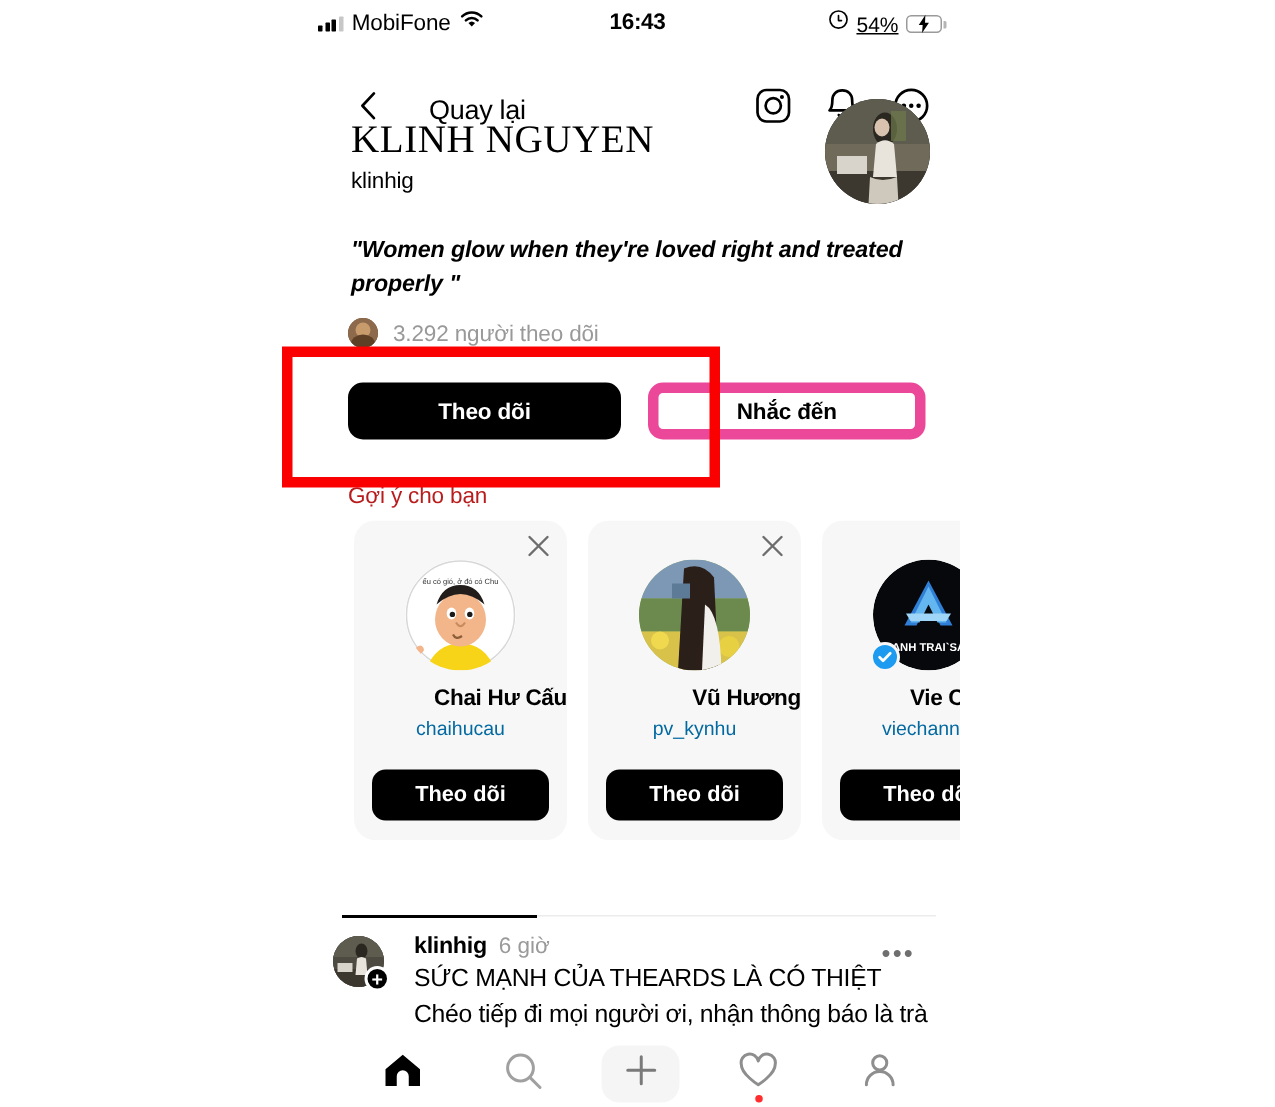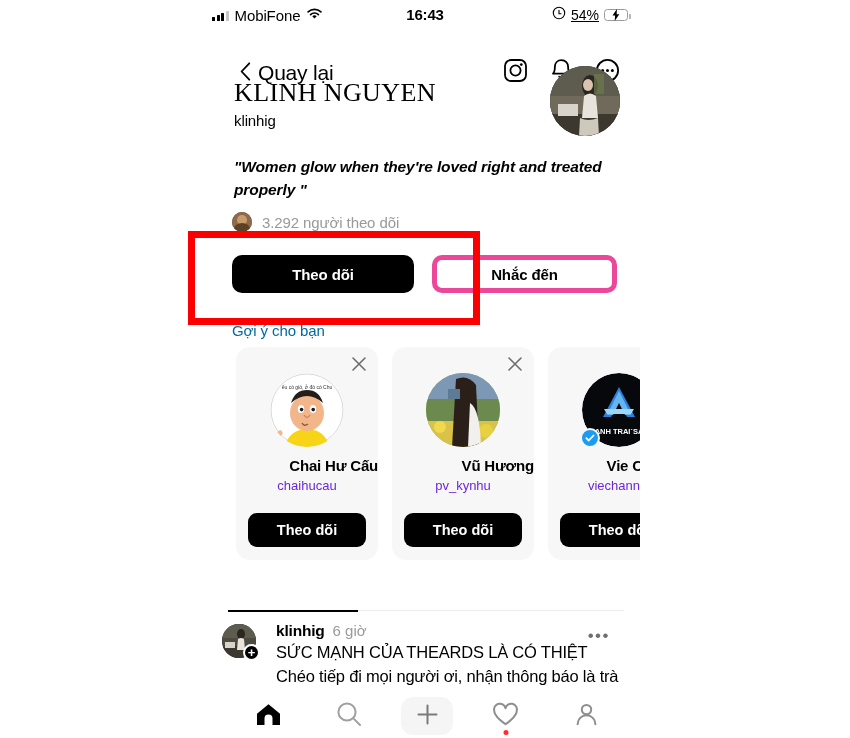--- a/index.html
+++ b/index.html
@@ -23,21 +23,21 @@
   .battshell { position:relative; width:24px; height:12px; border:1.3px solid #9a9a9a;
                border-radius:3.5px; padding:1px; }
   .battshell::after { content:""; position:absolute; right:-3.5px; top:3.5px; width:2px; height:5px;
                       background:#b5b5b5; border-radius:0 1px 1px 0; }
   .battfill { width:100%; height:100%; background:#2fd158; border-radius:2px; }
   .boltmark { position:absolute; left:50%; top:50%; transform:translate(-50%,-50%); }
 
   
   .navbar { position:absolute; left:0; top:30px; width:850px; height:40px; }
   .nav-back { position:absolute; left:240px; top:31px; display:flex; align-items:center; gap:7px; cursor:pointer; }
-  .nav-back-label { font-size:21px; font-weight:400; letter-spacing:-.2px; }
+  .nav-back-label { font-size:18px; font-weight:400; letter-spacing:-.2px;margin-left:28px; }
   .nav-icons { position:absolute; right:230px; top:28px; display:flex; align-items:center; gap:22px; }
 
   
   .profile { position:absolute; left:234px; top:78px; width:390px; }
   .p-name { font-family:"Liberation Serif", serif; font-size:26px; font-weight:400;
             letter-spacing:.4px; line-height:1.12; }
   .p-handle { font-size:15px; color:#000; margin-top:5px; letter-spacing:-.1px; }
   .p-avatar { position:absolute; left:550px; top:66px; width:70px; height:70px; border-radius:50%;
               overflow:hidden; background:#2b2b28; }
 
@@ -47,43 +47,43 @@
   .p-followers { position:absolute; left:232px; top:212px; display:flex; align-items:center; gap:10px; }
   .fav { width:20px; height:20px; border-radius:50%; overflow:hidden; background:#6b4a33; }
   .p-followers-text { font-size:15px; color:#999; letter-spacing:-.1px; }
 
   
   .actions { position:absolute; left:232px; top:255px; display:flex; gap:18px; }
   .btn-follow { width:182px; height:38px; border-radius:10px; background:#000; color:#fff;
                 font-size:15px; font-weight:700; display:flex; align-items:center;
                 justify-content:center; cursor:pointer; letter-spacing:-.1px; }
   .btn-mention { width:185px; height:38px; border-radius:10px; background:#fff; color:#000;
-                 border:5px solid #ec4899; font-size:15px; font-weight:700; display:flex;
+                 border:7px solid #ec4899; font-size:15px; font-weight:700; display:flex;
                  align-items:center; justify-content:center; cursor:pointer; letter-spacing:-.1px; }
 
   
   .redbox { position:absolute; left:188px; top:231px; width:292px; height:94px;
             border:7px solid #fb0000; pointer-events:none; z-index:40; }
 
   
-  .sugg-title { position:absolute; left:232px; top:322px; font-size:15px; color:#0369a1;
+  .sugg-title { position:absolute; left:232px; top:322px; font-size:15px; color:#b91c1c;
                 letter-spacing:-.1px; }
   .cards { position:absolute; left:236px; top:347px; width:404px; height:215px;
            display:flex; gap:14px; overflow:hidden; }
   .card { flex:0 0 142px; height:213px; background:#f7f7f7; border-radius:14px;
           position:relative; padding-top:18px; cursor:pointer; }
   .card-close { position:absolute; right:10px; top:8px; width:18px; height:18px; cursor:pointer; }
   .card-av-wrap { position:relative; width:74px; height:74px; margin:8px auto 0; }
   .card-av { width:74px; height:74px; border-radius:50%; overflow:hidden; position:relative; }
   .verified { position:absolute; left:-2px; bottom:-1px; width:20px; height:20px; border-radius:50%;
               background:#1d9bf0; border:2.5px solid #f7f7f7; display:flex;
               align-items:center; justify-content:center; }
   .card-name { text-align:right; font-size:15px; font-weight:700; margin-top:10px;
                letter-spacing:-.2px; white-space:nowrap; overflow:hidden; }
-  .card-handle { text-align:center; font-size:13px; color:#6d28d9; margin-top:4px;
+  .card-handle { text-align:center; font-size:13px; color:#0369a1; margin-top:4px;
                  white-space:nowrap; overflow:hidden; }
   .card-btn { position:absolute; left:12px; right:12px; bottom:13px; height:34px; background:#000;
               color:#fff; border-radius:9px; font-size:14.5px; font-weight:700;
               display:flex; align-items:center; justify-content:center; cursor:pointer;
               white-space:nowrap; overflow:hidden; }
 
   
   .tabs { position:absolute; left:228px; top:578px; width:396px; height:34px; display:flex; }
   .tab { flex:1; text-align:center; font-size:15.5px; color:#9b9b9b; cursor:pointer;
          letter-spacing:-.1px; }

